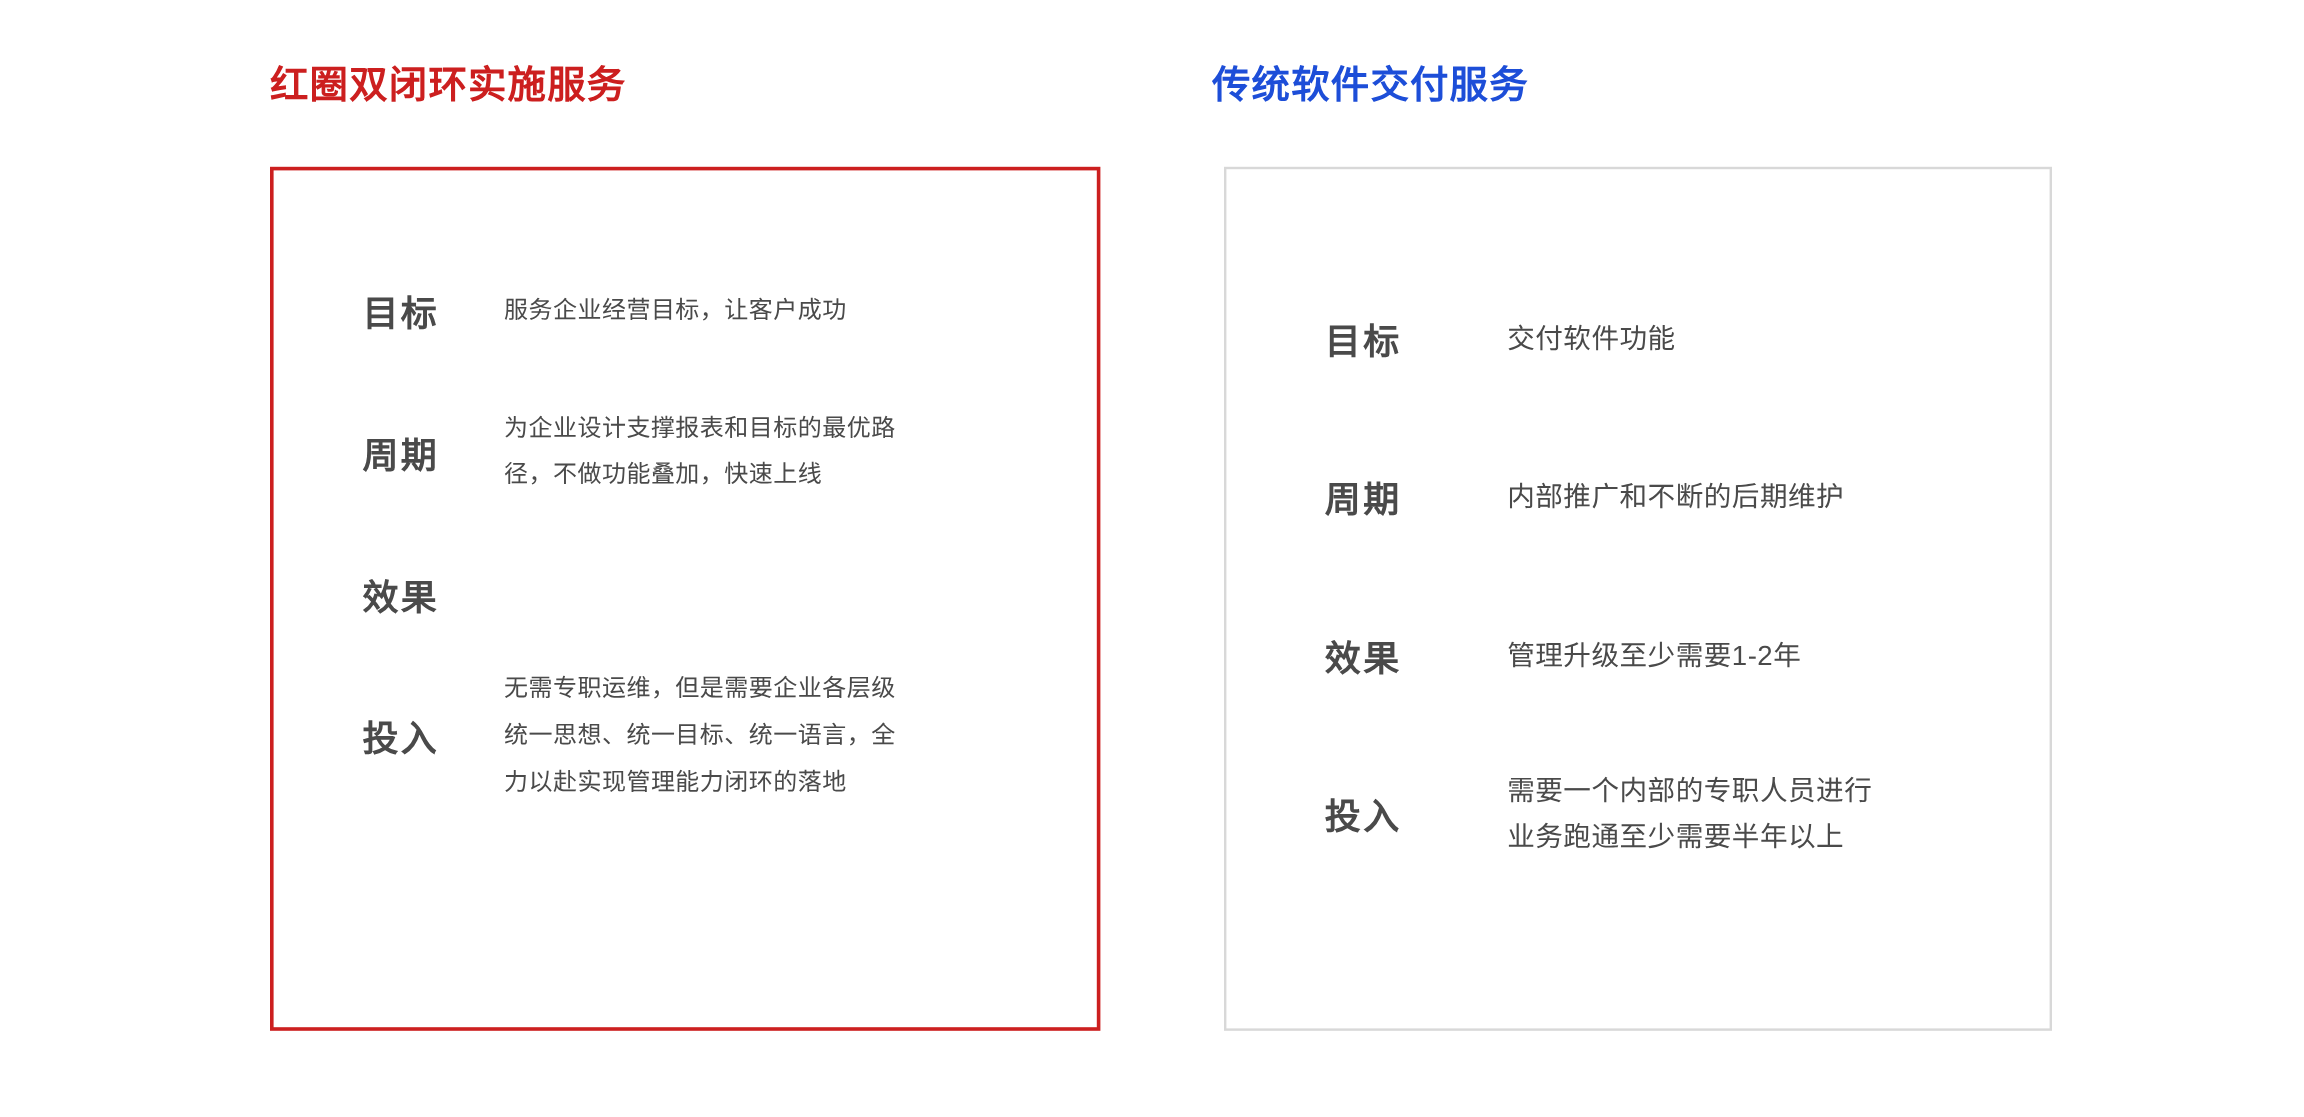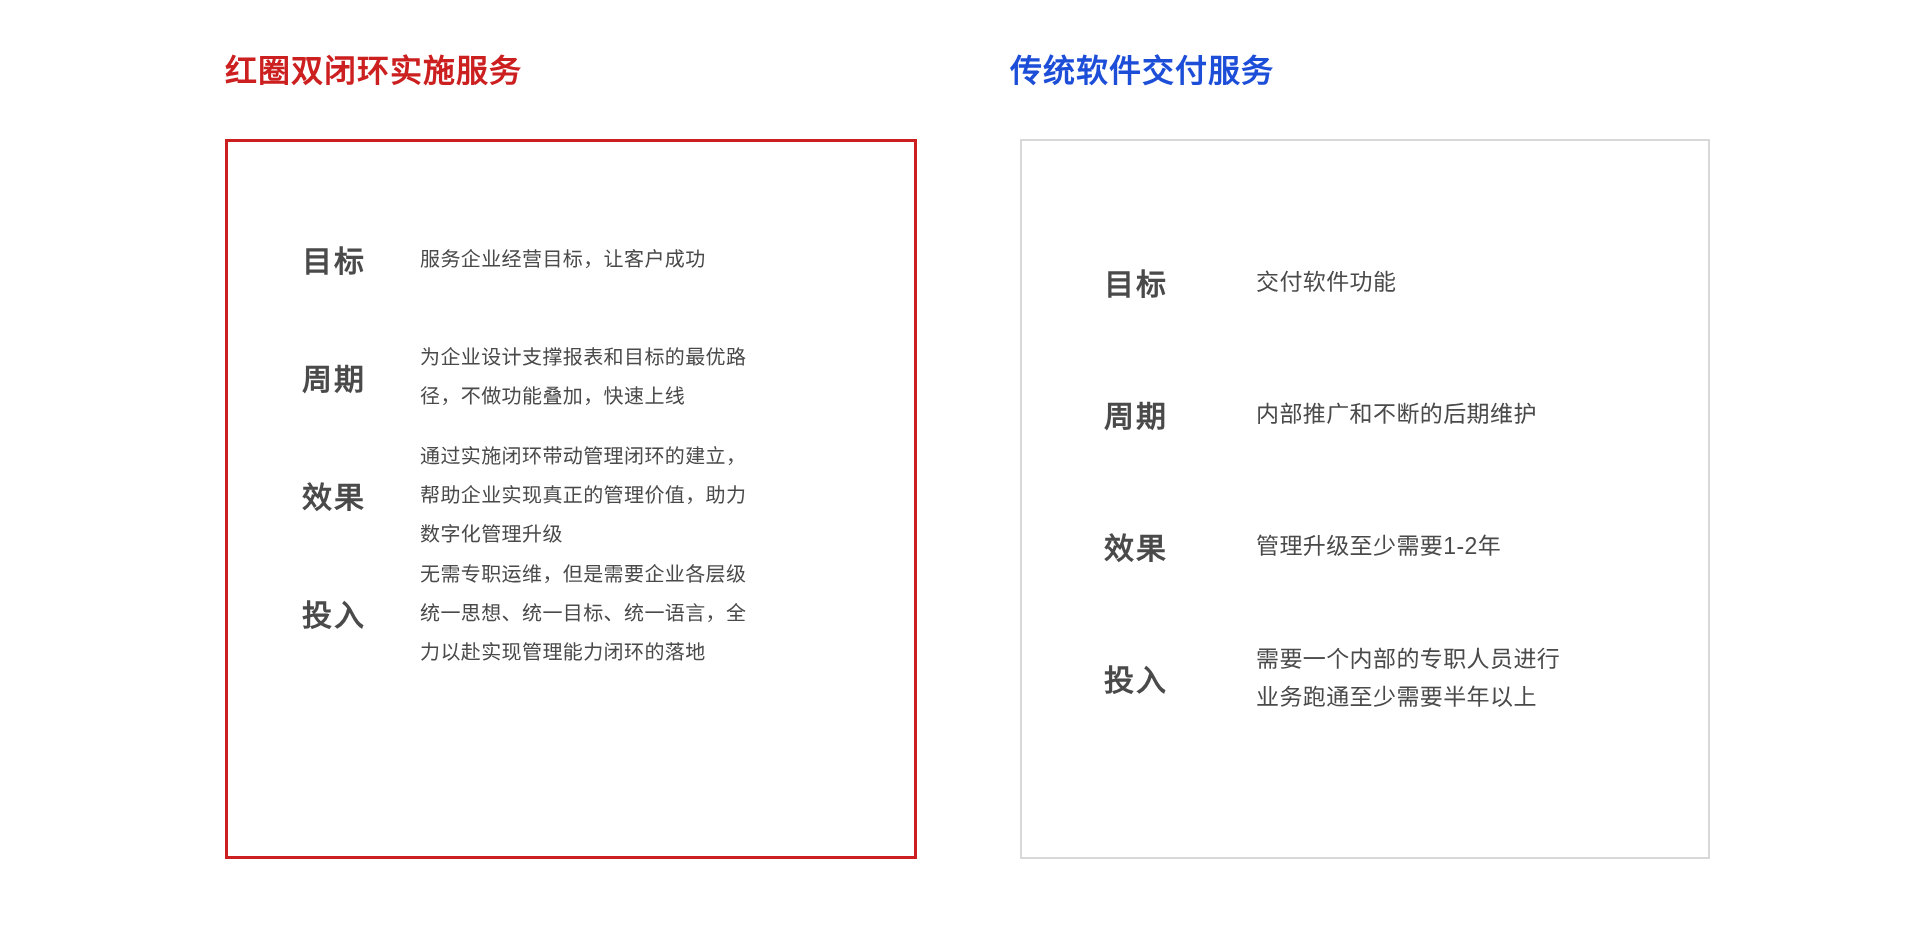--- a/index.html
+++ b/index.html
@@ -122,25 +122,20 @@
         <div class="row">
           <div class="row-label">周期</div>
           <div class="row-text">
             <span>为企业设计支撑报表和目标的最优路</span>
             <span>径，不做功能叠加，快速上线</span>
           </div>
         </div>
 
         <div class="row">
           <div class="row-label">效果</div>
-          <div class="row-text">
-            <span>通过实施闭环带动管理闭环的建立，</span>
-            <span>帮助企业实现真正的管理价值，助力</span>
-            <span>数字化管理升级</span>
-          </div>
         </div>
 
         <div class="row">
           <div class="row-label">投入</div>
           <div class="row-text">
             <span>无需专职运维，但是需要企业各层级</span>
             <span>统一思想、统一目标、统一语言，全</span>
             <span>力以赴实现管理能力闭环的落地</span>
           </div>
         </div>

